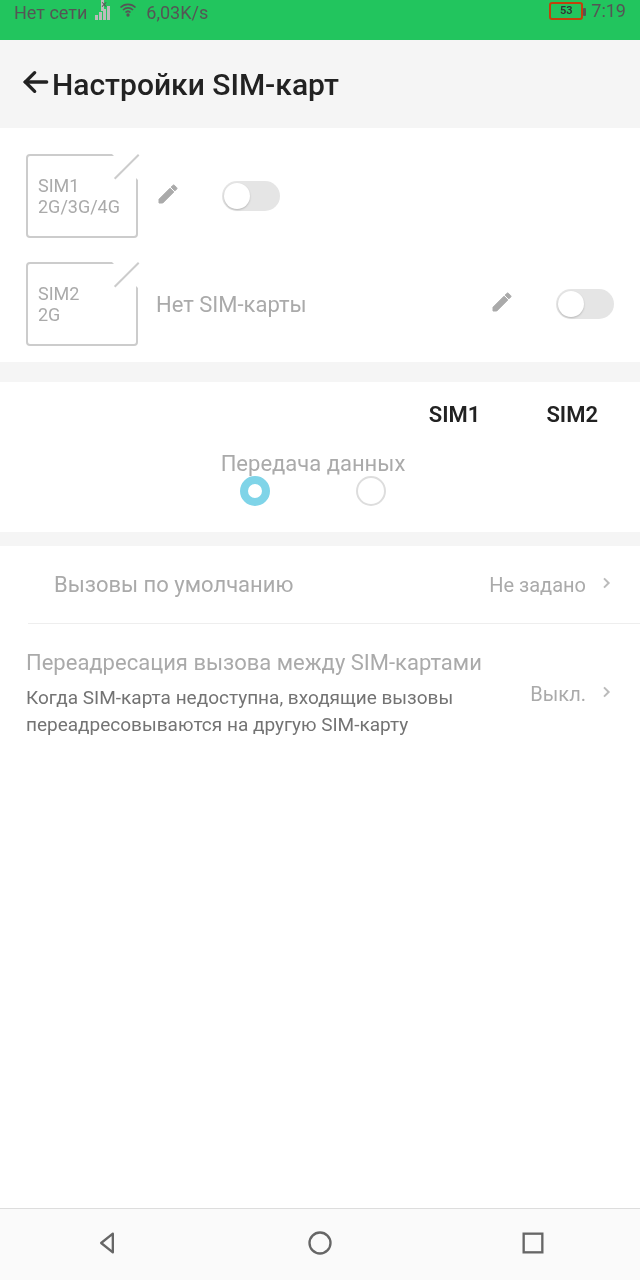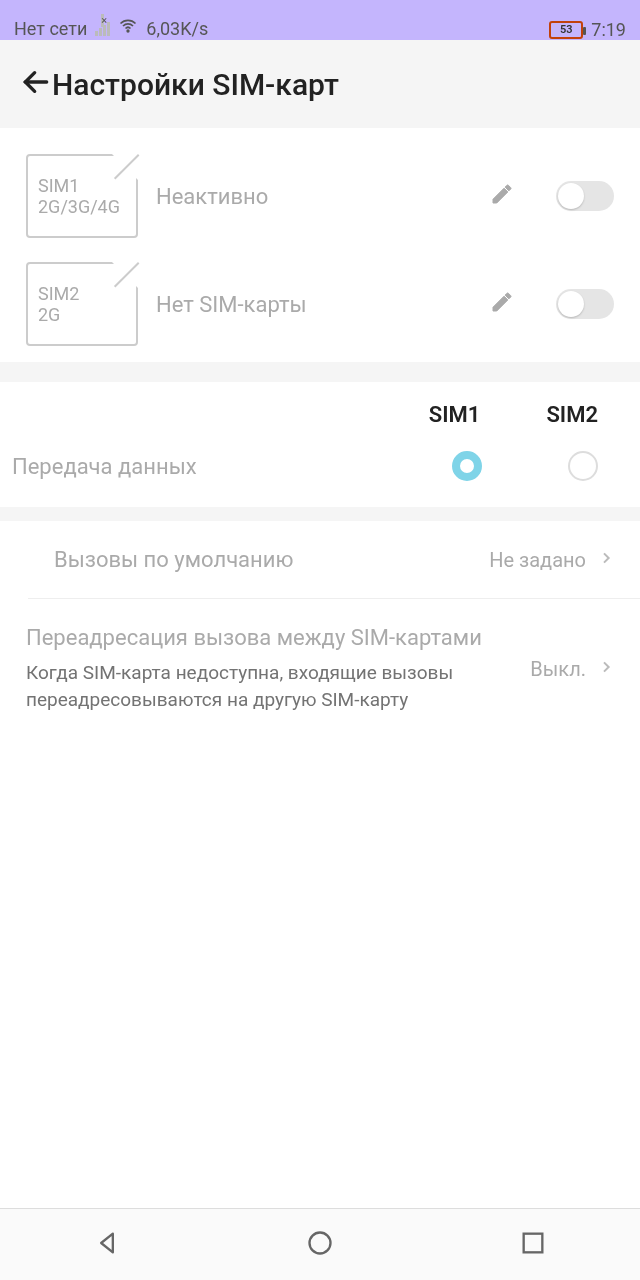--- a/index.html
+++ b/index.html
@@ -7,23 +7,23 @@
     width: 640px;
     height: 1280px;
     font-family: -apple-system, BlinkMacSystemFont, "Segoe UI", Roboto, sans-serif;
     background: #fff;
     color: #333;
     overflow: hidden;
     position: relative;
   }
   .statusbar {
     height: 40px;
-    background: #c4b5fd;
+    background: #22c55e;
     display: flex;
-    align-items: flex-end;
+    align-items: flex-start;
     justify-content: space-between;
     padding: 0 14px;
     font-size: 18px;
     color: #555;
   }
   .statusbar .left { display: flex; align-items: center; gap: 8px; }
   .statusbar .right { display: flex; align-items: center; gap: 8px; }
   .signal-icon { display:inline-flex; align-items:flex-end; gap:1px; height:16px; position:relative;}
   .signal-icon span { width:3px; background:#bbb; }
   .signal-icon span:nth-child(1){height:5px;}
@@ -110,21 +110,22 @@
   .gap { height:20px; background:#f5f5f5;}
   .gap-thin { height:14px; background:#f5f5f5;}
   .radio-header {
     display:flex; justify-content:flex-end;
     padding: 20px 42px 14px 26px;
     gap: 66px;
     font-size:22px; font-weight:600; color:#222;
   }
   .radio-row {
     display:flex; align-items:center;
-    padding: 10px 42px 26px 12px;
+    padding: 10px 42px 26px 28px;
+    flex-direction: column;
   }
   .radio-row .label { flex:1; color:#aaa; font-size:22px;}
   .radio-group { display:flex; gap:86px;}
   .radio {
     width:30px; height:30px;
     border:2px solid #ddd; border-radius:50%;
   }
   .radio.selected {
     border:8px solid #7fd4e8;
   }
@@ -188,21 +189,20 @@
   </span>
   <h1>Настройки SIM-карт</h1>
 </div>
 
 <div class="sim-section">
   <div class="sim-row">
     <div class="sim-card">
       <div>SIM1</div>
       <div>2G/3G/4G</div>
     </div>
-    <div class="sim-status">Неактивно</div>
     <span class="edit-icon">
       <svg viewBox="0 0 24 24">
           <path d="M3 17.25V21h3.75L17.81 9.94l-3.75-3.75L3 17.25zM20.71 7.04a1 1 0 0 0 0-1.41l-2.34-2.34a1 1 0 0 0-1.41 0l-1.83 1.83 3.75 3.75 1.83-1.83z"></path>
         </svg>
     </span>
     <div class="toggle">
         <div class="knob"></div>
       </div>
   </div>
   <div class="sim-row">

